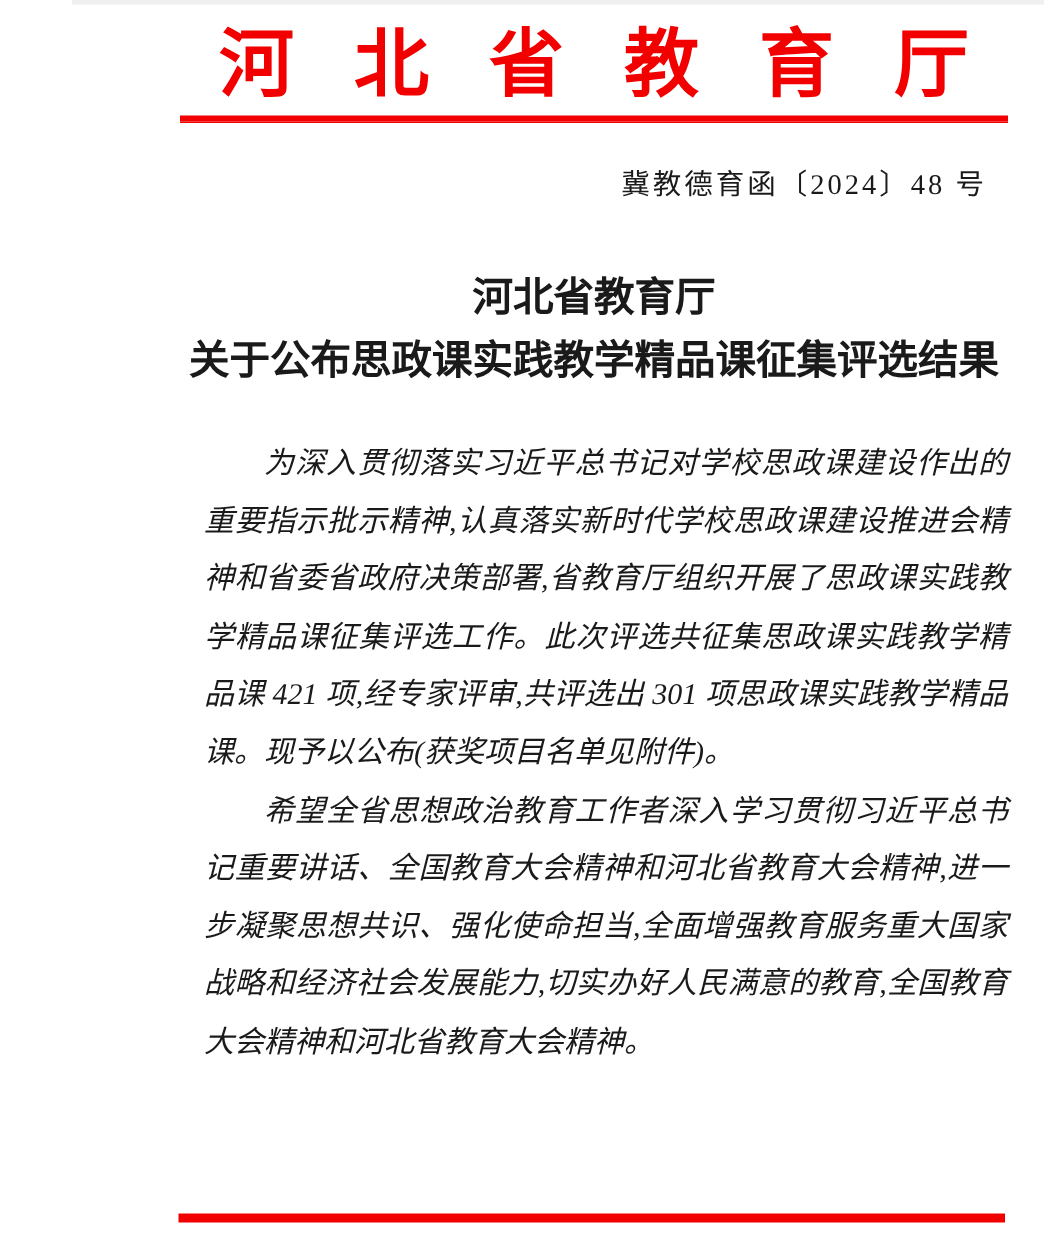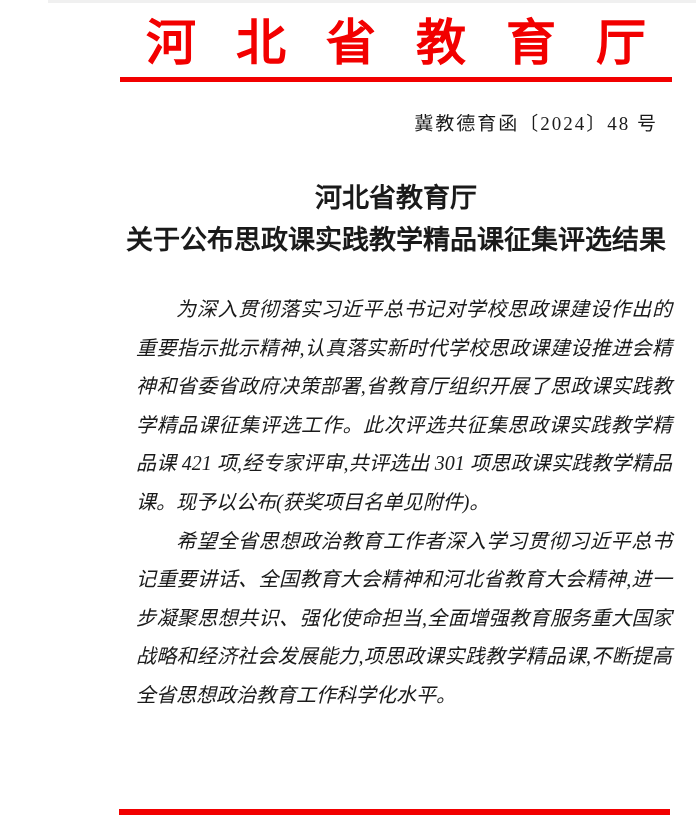--- a/index.html
+++ b/index.html
@@ -96,18 +96,18 @@
 
   <div class="doc-number">冀教德育函〔2024〕48 号</div>
 
   <div class="notice-title">
     <div>河北省教育厅</div>
     <div>关于公布思政课实践教学精品课征集评选结果</div>
   </div>
 
   <div class="body-text">
     <p class="para">为深入贯彻落实习近平总书记对学校思政课建设作出的重要指示批示精神,认真落实新时代学校思政课建设推进会精神和省委省政府决策部署,省教育厅组织开展了思政课实践教学精品课征集评选工作。此次评选共征集思政课实践教学精品课 421 项,经专家评审,共评选出 301 项思政课实践教学精品课。现予以公布(获奖项目名单见附件)。</p>
-    <p class="para">希望全省思想政治教育工作者深入学习贯彻习近平总书记重要讲话、全国教育大会精神和河北省教育大会精神,进一步凝聚思想共识、强化使命担当,全面增强教育服务重大国家战略和经济社会发展能力,项思政课实践教学精品课,不断提高全省思想政治教育工作科学化水平。</p>
+    <p class="para">希望全省思想政治教育工作者深入学习贯彻习近平总书记重要讲话、全国教育大会精神和河北省教育大会精神,进一步凝聚思想共识、强化使命担当,全面增强教育服务重大国家战略和经济社会发展能力,切实办好人民满意的教育,全国教育大会精神和河北省教育大会精神。</p>
   </div>
 
   <div class="footer-rule"></div>
 
 </div>
 
 </body></html>

